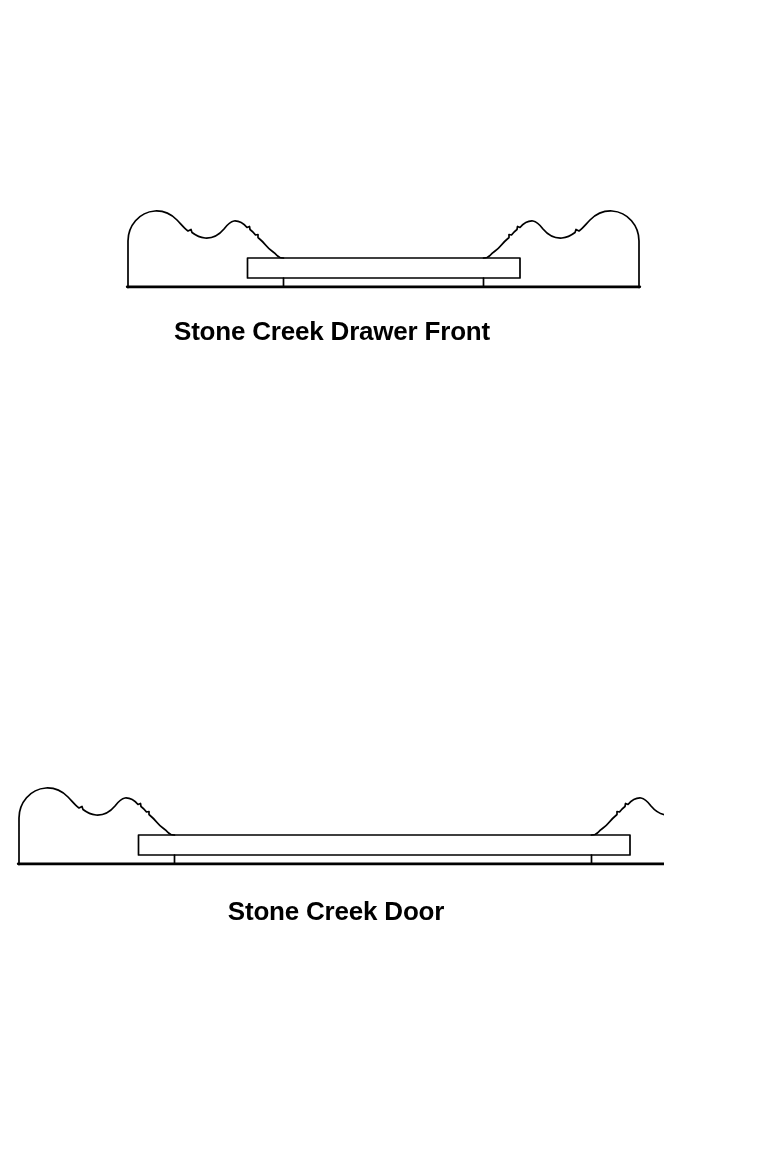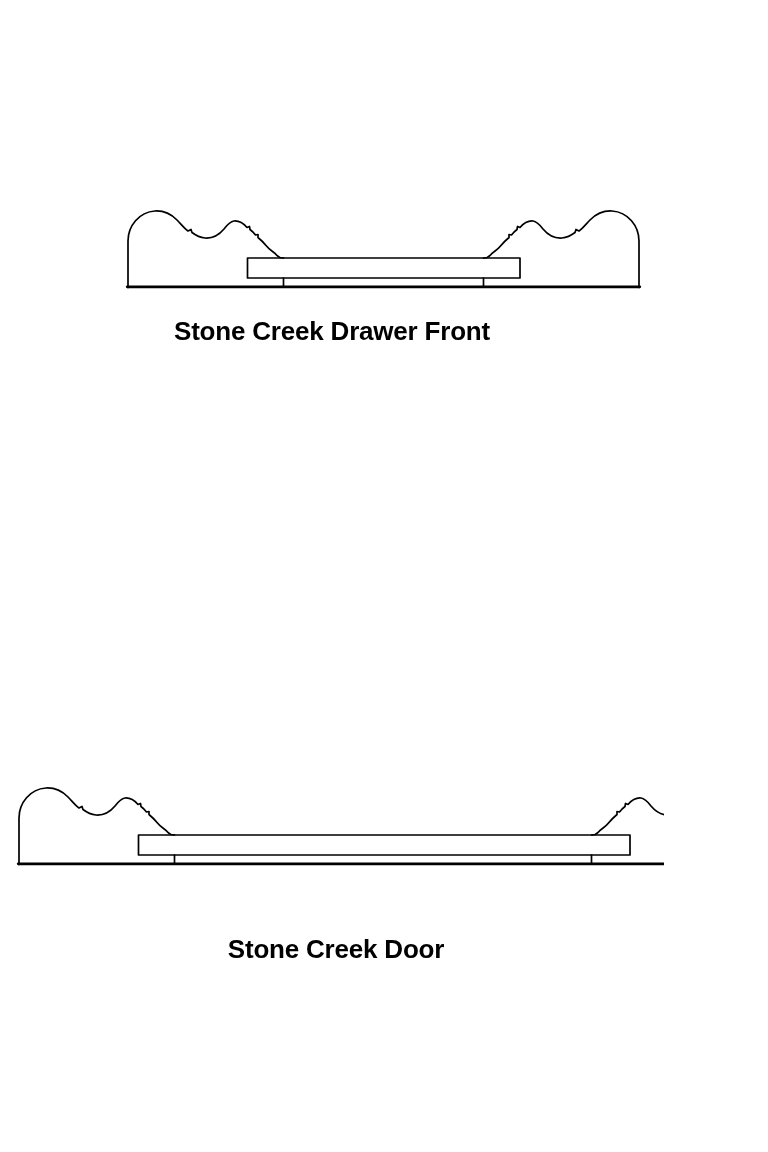--- a/index.html
+++ b/index.html
@@ -30,21 +30,21 @@
     text-align: center;
     font-family: "Liberation Sans", sans-serif;
     font-weight: 700;
     font-size: 26px;
     line-height: 27px;
     letter-spacing: -0.2px;
     color: #000000;
     white-space: nowrap;
   }
   .caption-drawer { top: 318px; }
-  .caption-door   { top: 936px; margin-left: 8px; }
+  .caption-door   { top: 898px; margin-left: 8px; }
 </style>
 </head>
 <body>
 
 <div class="page">
 
   <svg class="drawing-svg" viewBox="0 0 768 1152" xmlns="http://www.w3.org/2000/svg">
     <defs>
 
       <path id="prof" d="M 128 287.5

